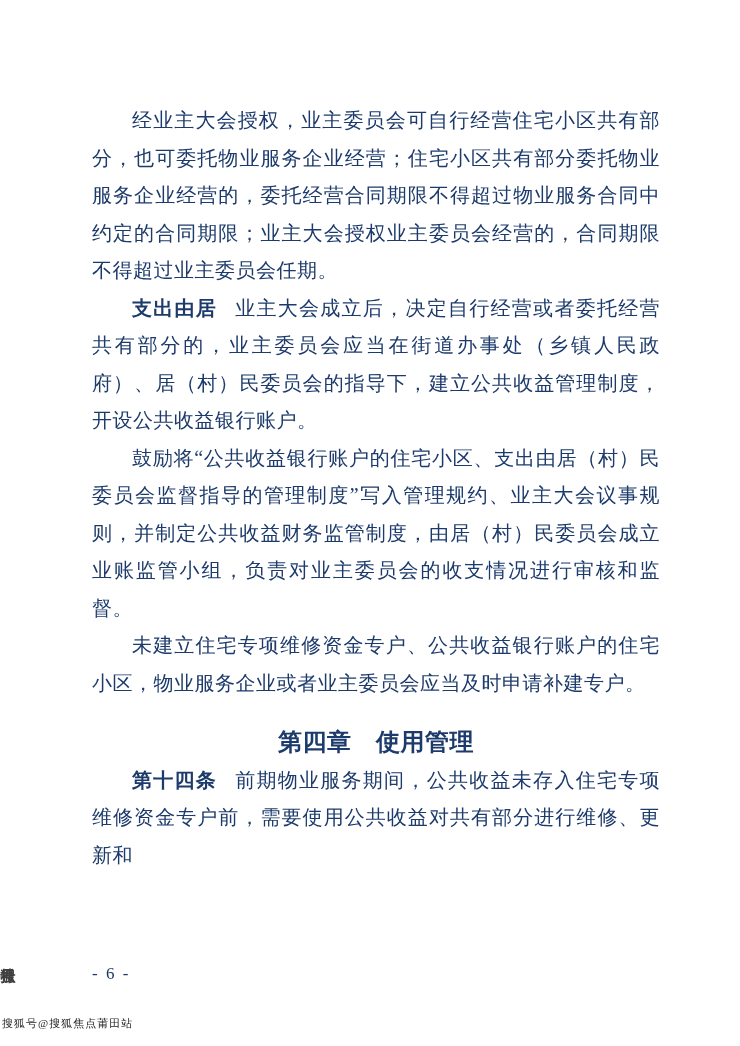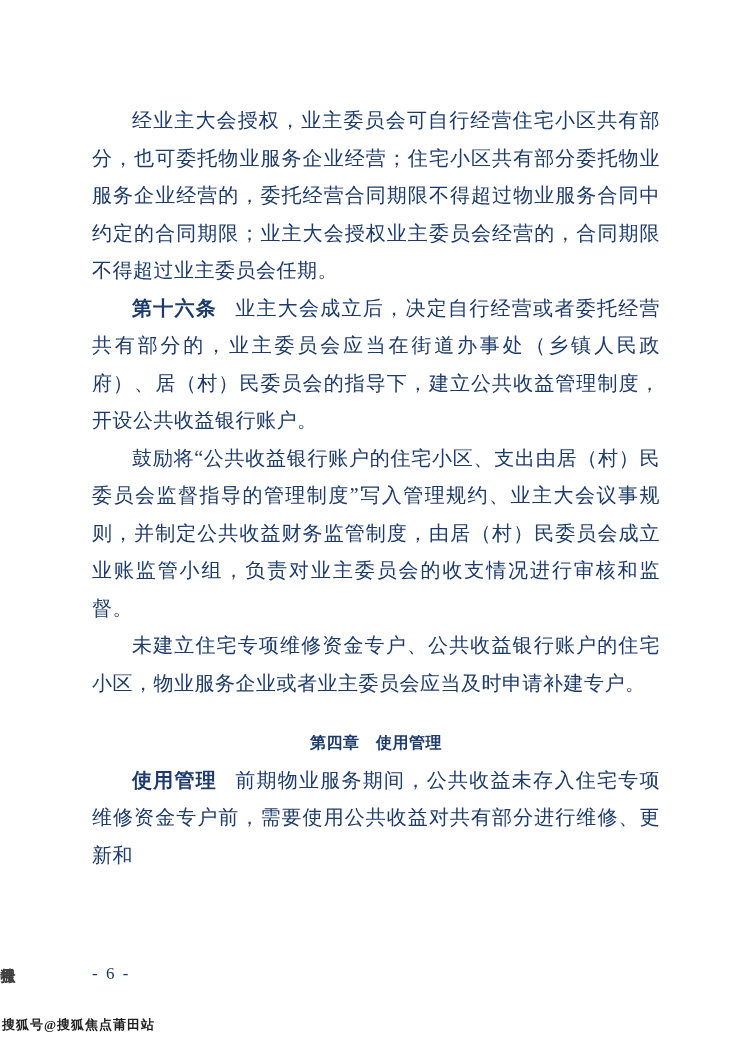--- a/index.html
+++ b/index.html
@@ -37,21 +37,21 @@
   }
   .lead{
     font-weight:bold;
     margin-right:0.9em;
   }
   p.chapter{
     margin:22px 0 0 0;
     text-indent:0;
     text-align:center;
     font-weight:bold;
-    font-size:16px;
+    font-size:24px;
   }
   .footer{
     position:absolute;
     left:92px;
     top:964px;
     color:var(--text-color);
     font-size:17px;
     letter-spacing:2px;
   }
   .wm-v{
@@ -63,46 +63,46 @@
     opacity:0.85;
     font-size:15px;
     font-weight:bold;
     line-height:15px;
   }
   .wm-h{
     position:absolute;
     left:2px;
     top:1016px;
     color:var(--wm-color);
-    font-size:13px;
-    font-weight:bold;
+    font-size:11px;
+    font-weight:normal;
     letter-spacing:1px;
     white-space:nowrap;
     text-align:right;
   }
 </style>
 </head>
 <body>
 
 <div class="page">
 
   <div class="content">
 
     <p class="para"><span>经业主大会授权，业主委员会可自行经营住宅小区共有部分，也可委托物业服务企业经营；住宅小区共有部分委托物业服务企业经营的，委托经营合同期限不得超过物业服务合同中约定的合同期限；业主大会授权业主委员会经营的，合同期限不得超过业主委员会任期。</span></p>
 
 
-    <p class="para"><span class="lead">第十六条</span><span>业主大会成立后，决定自行经营或者委托经营共有部分的，业主委员会应当在街道办事处（乡镇人民政府）、居（村）民委员会的指导下，建立公共收益管理制度，开设公共收益银行账户。</span></p>
+    <p class="para"><span class="lead">支出由居</span><span>业主大会成立后，决定自行经营或者委托经营共有部分的，业主委员会应当在街道办事处（乡镇人民政府）、居（村）民委员会的指导下，建立公共收益管理制度，开设公共收益银行账户。</span></p>
 
     <p class="para"><span>鼓励将“公共收益银行账户的住宅小区、支出由居（村）民委员会监督指导的管理制度”写入管理规约、业主大会议事规则，并制定公共收益财务监管制度，由居（村）民委员会成立业账监管小组，负责对业主委员会的收支情况进行审核和监督。</span></p>
 
     <p class="para"><span>未建立住宅专项维修资金专户、公共收益银行账户的住宅小区，物业服务企业或者业主委员会应当及时申请补建专户。</span></p>
 
     <p class="chapter">第四章　使用管理</p>
 
-    <p class="para"><span class="lead">使用管理</span><span>前期物业服务期间，公共收益未存入住宅专项维修资金专户前，需要使用公共收益对共有部分进行维修、更新和</span></p>
+    <p class="para"><span class="lead">第十四条</span><span>前期物业服务期间，公共收益未存入住宅专项维修资金专户前，需要使用公共收益对共有部分进行维修、更新和</span></p>
 
   </div>
 
   <div class="footer">- 6 -</div>
 
   <div class="wm-v">搜狐号</div>
 
   <div class="wm-h">搜狐号@搜狐焦点莆田站</div>
 
 </div>

